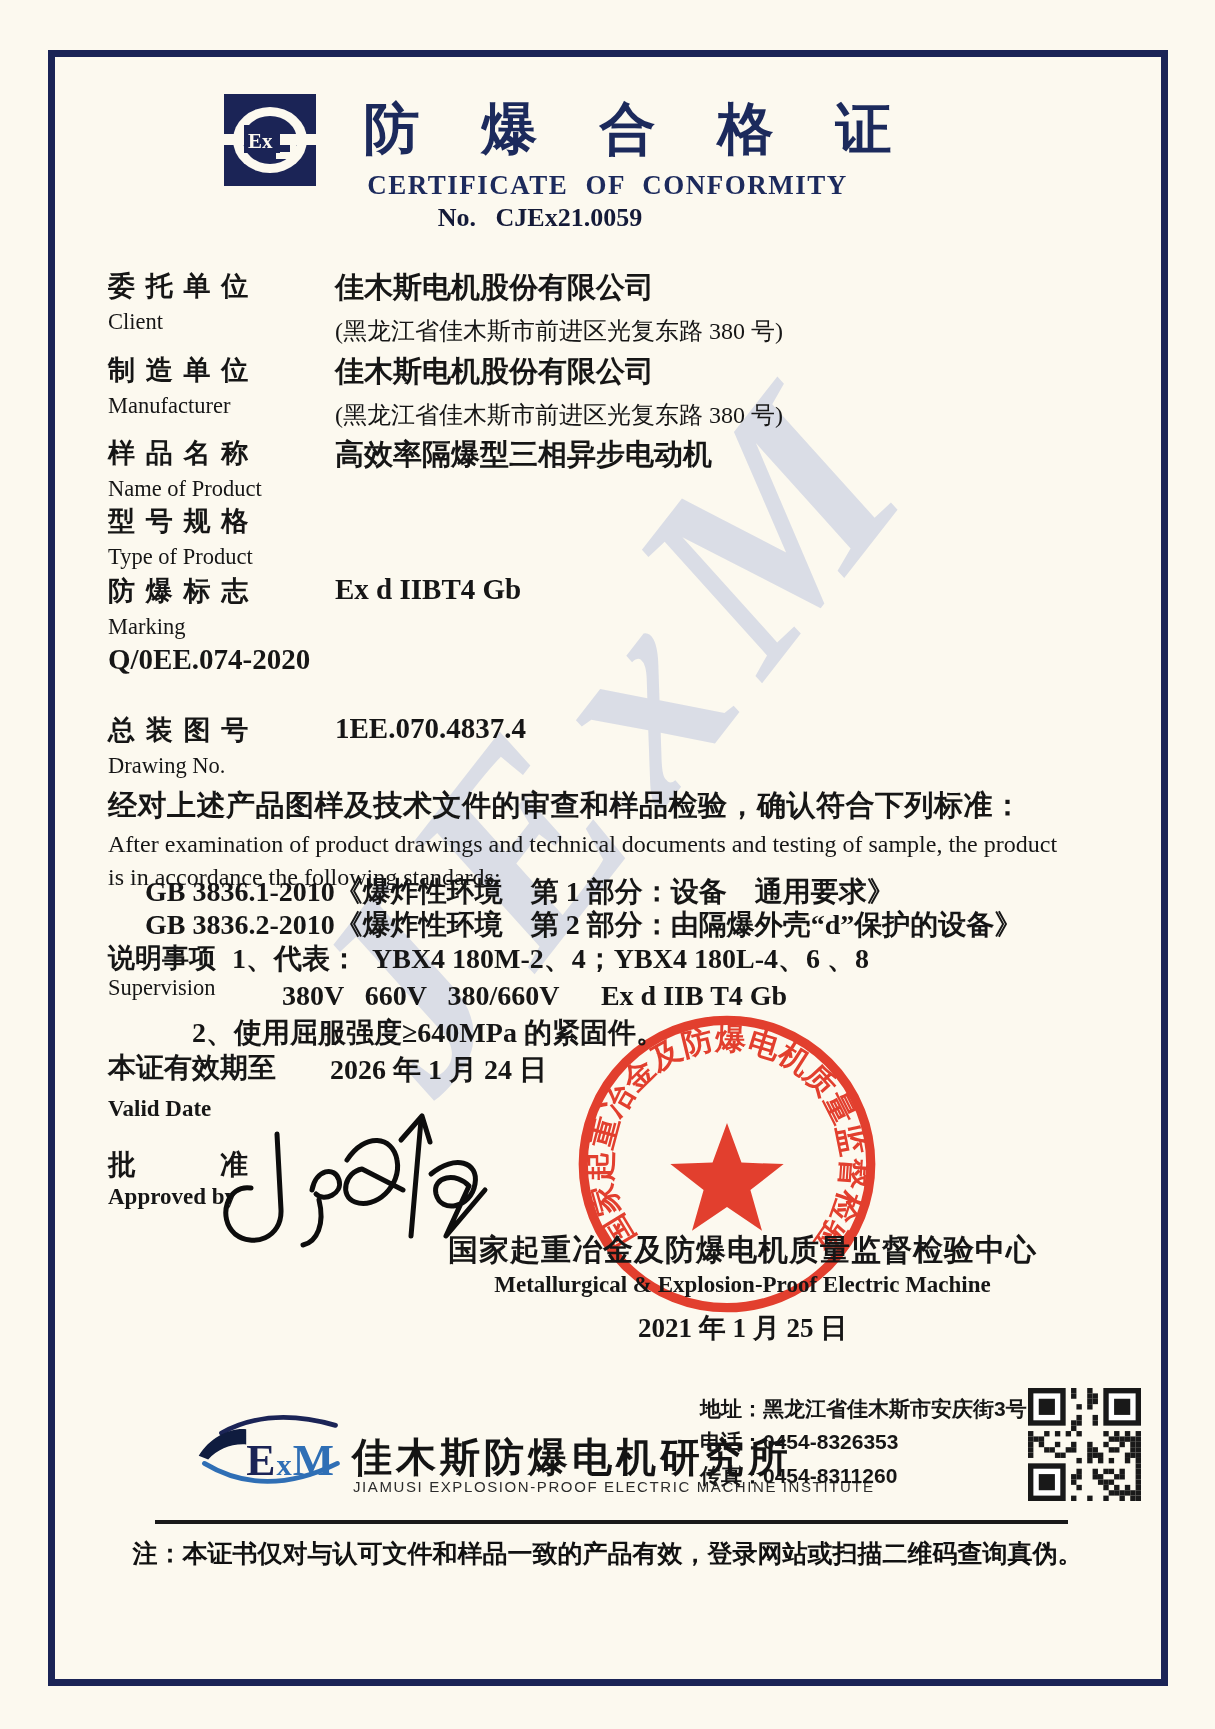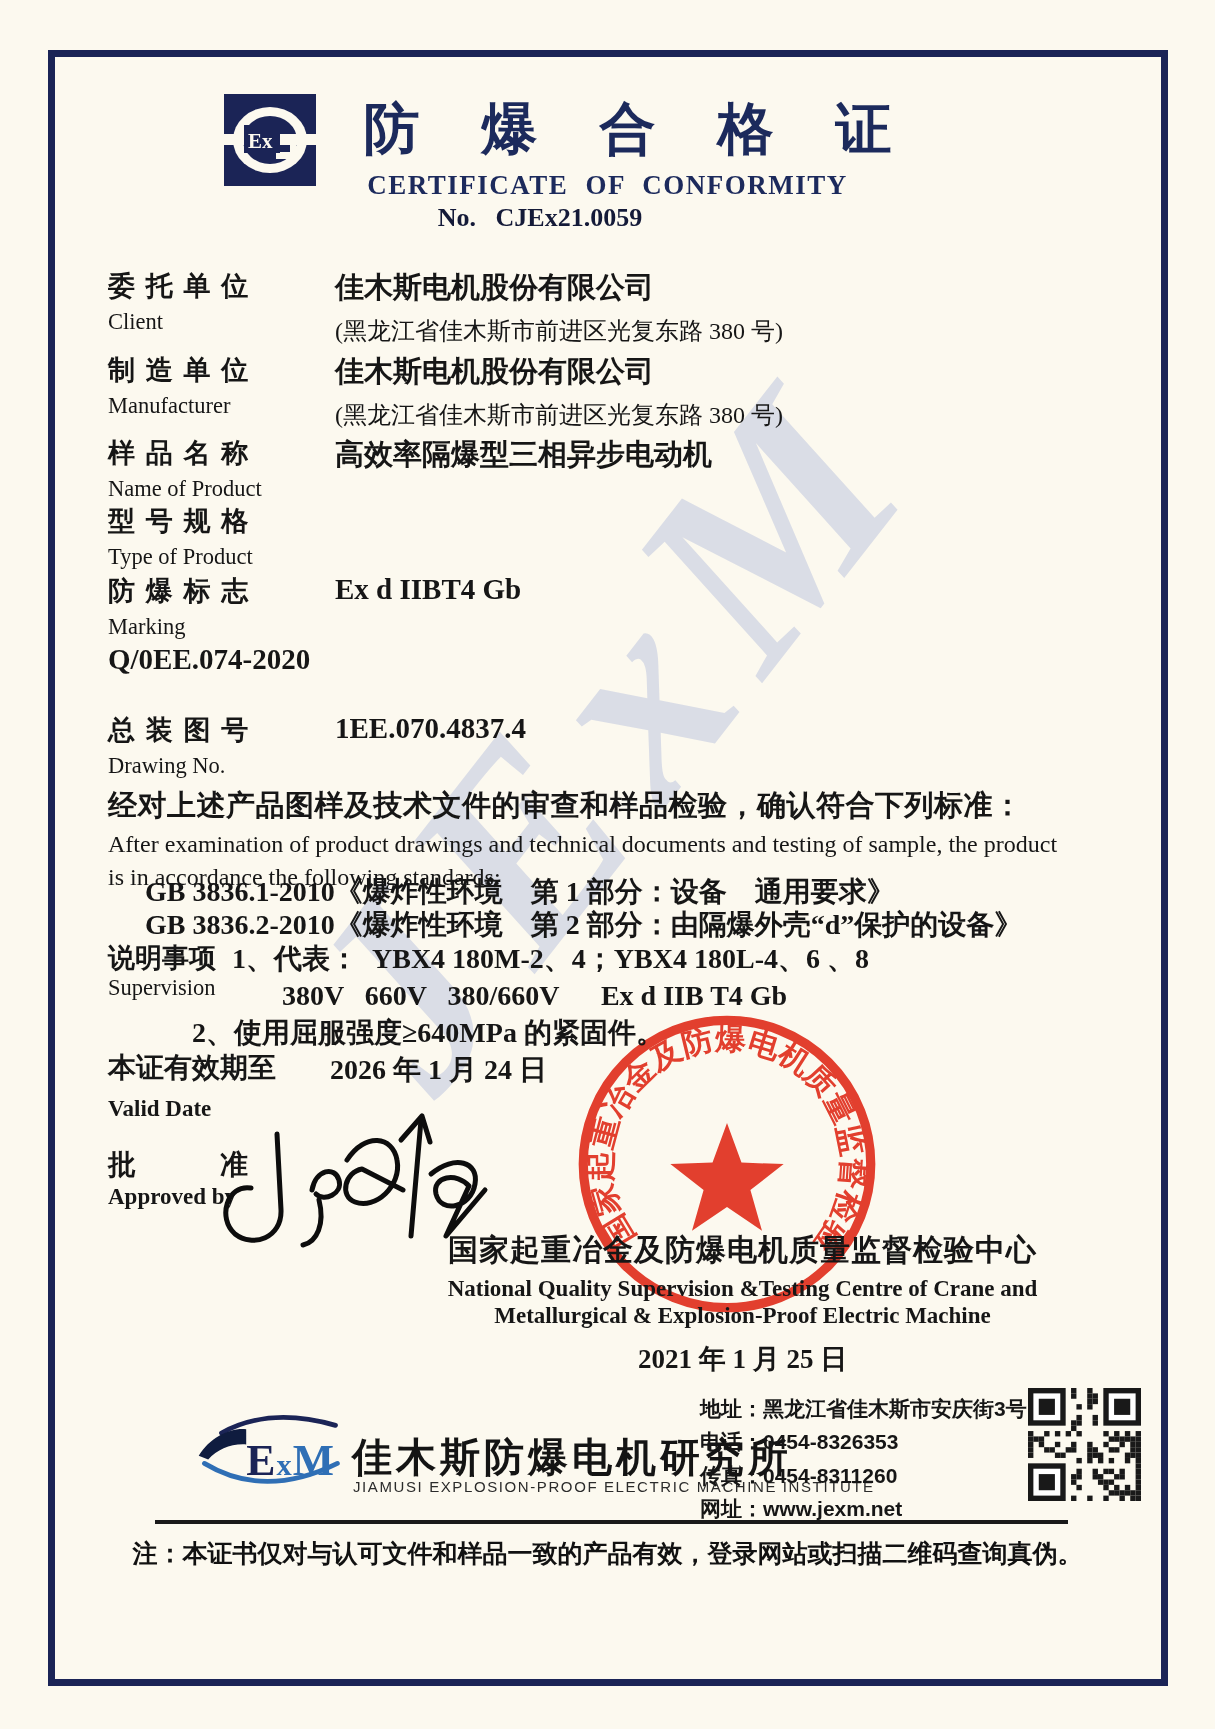--- a/index.html
+++ b/index.html
@@ -227,21 +227,20 @@
       <path id="sealArc" d="M 62 222 A 113 113 0 1 1 238 222" fill="none"></path>
     </defs>
     <text font-size="29" font-weight="bold" fill="#e0301e" font-family="Liberation Serif, serif">
       <textPath href="#sealArc" startOffset="0" textLength="575" lengthAdjust="spacingAndGlyphs">国家起重冶金及防爆电机质量监督检验中心</textPath>
     </text>
     <polygon fill="#e0301e" points="150,110 164.1,148.6 205.2,150.1 172.8,175.4 184.1,214.9 150,192 115.9,214.9 127.2,175.4 94.8,150.1 135.9,148.6"></polygon>
   </svg>
 
   <div class="abs authority">
     <div class="auth-cn">国家起重冶金及防爆电机质量监督检验中心</div>
-    <div class="auth-en">National Quality Supervision &amp;Testing Centre of Crane and</div>
     <div class="auth-en" style="margin-top:0">Metallurgical &amp; Explosion-Proof Electric Machine</div>
     <div class="auth-date">2021 年 1 月 25 日</div>
   </div>
 
   <svg class="abs inst-logo" viewBox="0 0 160 100">
     <path d="M 30,30 Q 80,2 150,22" fill="none" stroke="#1b2456" stroke-width="5" stroke-linecap="round"></path>
     <path d="M 12,62 Q 75,100 152,62" fill="none" stroke="#2f6fb5" stroke-width="5" stroke-linecap="round"></path>
     <path d="M 6,54 C 18,34 40,24 56,26 L 56,42 C 40,41 26,47 16,58 Z" fill="#0f1c3f"></path>
     <text x="56" y="74" font-size="46" font-weight="bold" fill="#1b2456" font-family="Liberation Serif, serif">E</text>
     <text x="88" y="74" font-size="32" font-weight="bold" fill="#2f6fb5" font-family="Liberation Serif, serif">x</text>
@@ -255,24 +254,20 @@
       <span class="c-label">地址：</span>
       <span class="c-value">黑龙江省佳木斯市安庆街3号</span>
     </div>
     <div class="c-row">
       <span class="c-label">电话：</span>
       <span class="c-value">0454-8326353</span>
     </div>
     <div class="c-row">
       <span class="c-label">传真：</span>
       <span class="c-value">0454-8311260</span>
-    </div>
-    <div class="c-row">
-      <span class="c-label">网址：</span>
-      <span class="c-value">www.jexm.net</span>
     </div>
   </div>
 
   <svg id="qr" class="abs qr" viewBox="0 0 105 105">
       <rect x="40" y="0" width="5" height="5" fill="#191919"></rect>
       <rect x="55" y="0" width="5" height="5" fill="#191919"></rect>
       <rect x="40" y="5" width="5" height="5" fill="#191919"></rect>
       <rect x="55" y="5" width="5" height="5" fill="#191919"></rect>
       <rect x="60" y="5" width="5" height="5" fill="#191919"></rect>
       <rect x="55" y="10" width="5" height="5" fill="#191919"></rect>

